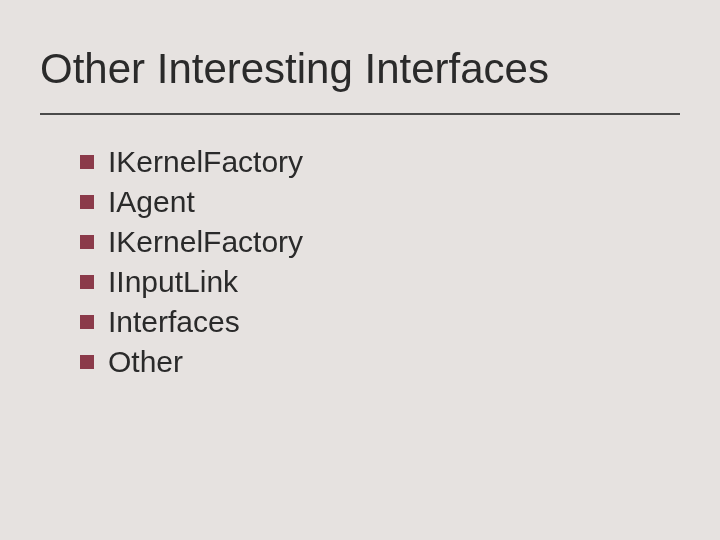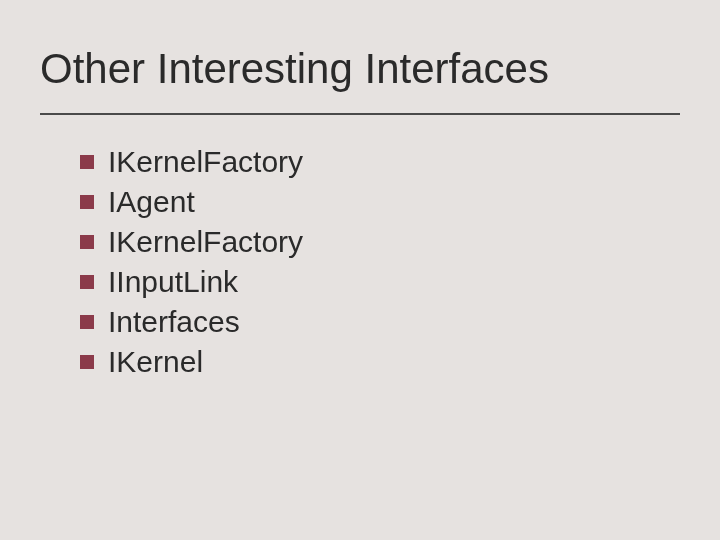--- a/index.html
+++ b/index.html
@@ -72,16 +72,16 @@
     <li class="list-item">
       <span class="bullet"></span>
       <span class="item-text">IInputLink</span>
     </li>
     <li class="list-item">
       <span class="bullet"></span>
       <span class="item-text">Interfaces</span>
     </li>
     <li class="list-item">
       <span class="bullet"></span>
-      <span class="item-text">IKernel</span>
+      <span class="item-text">Other</span>
     </li>
   </ul>
 </div>
 
 </body></html>

